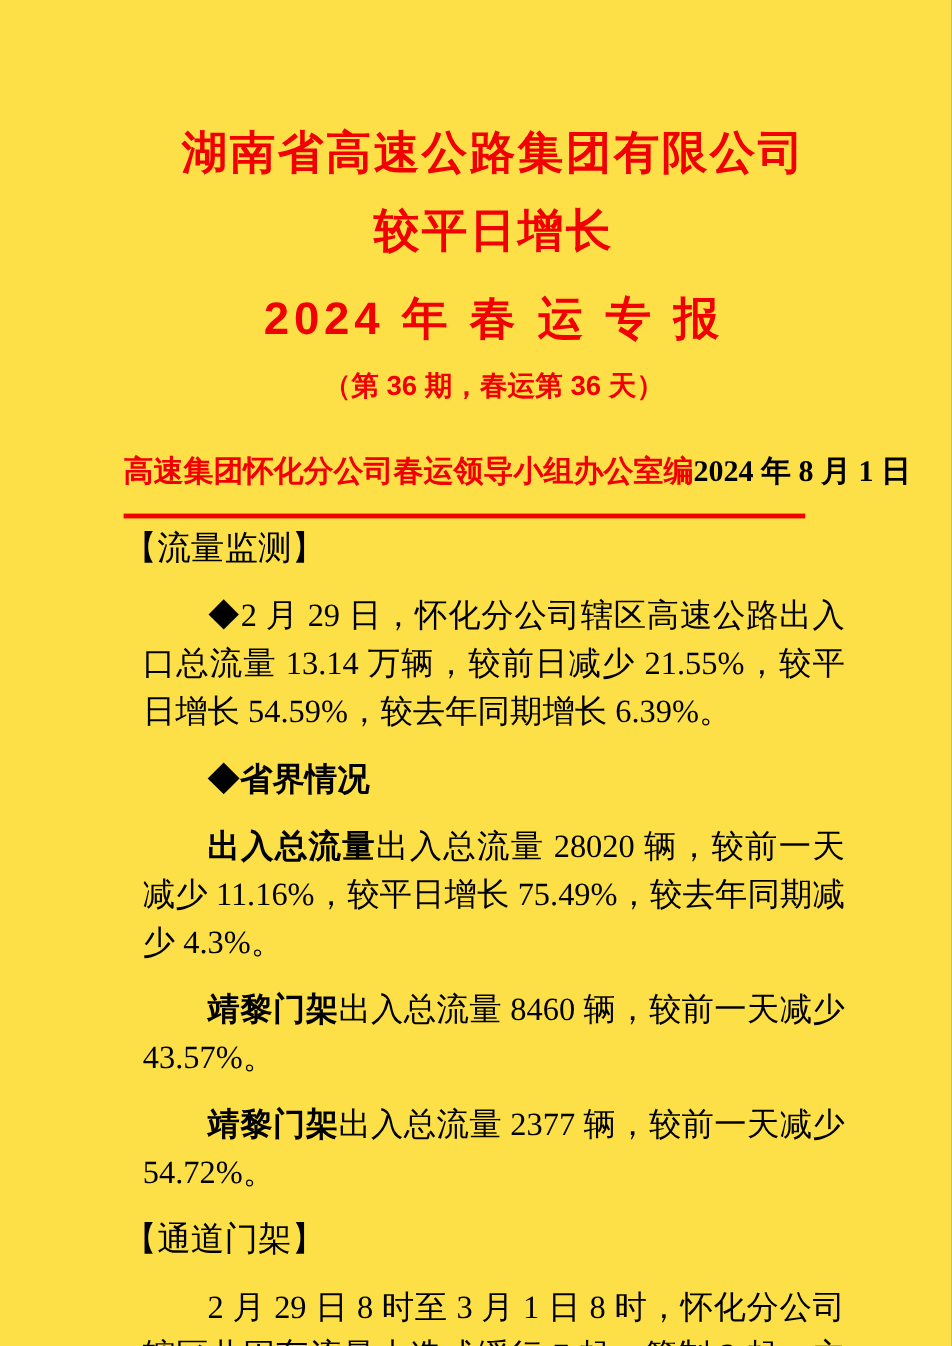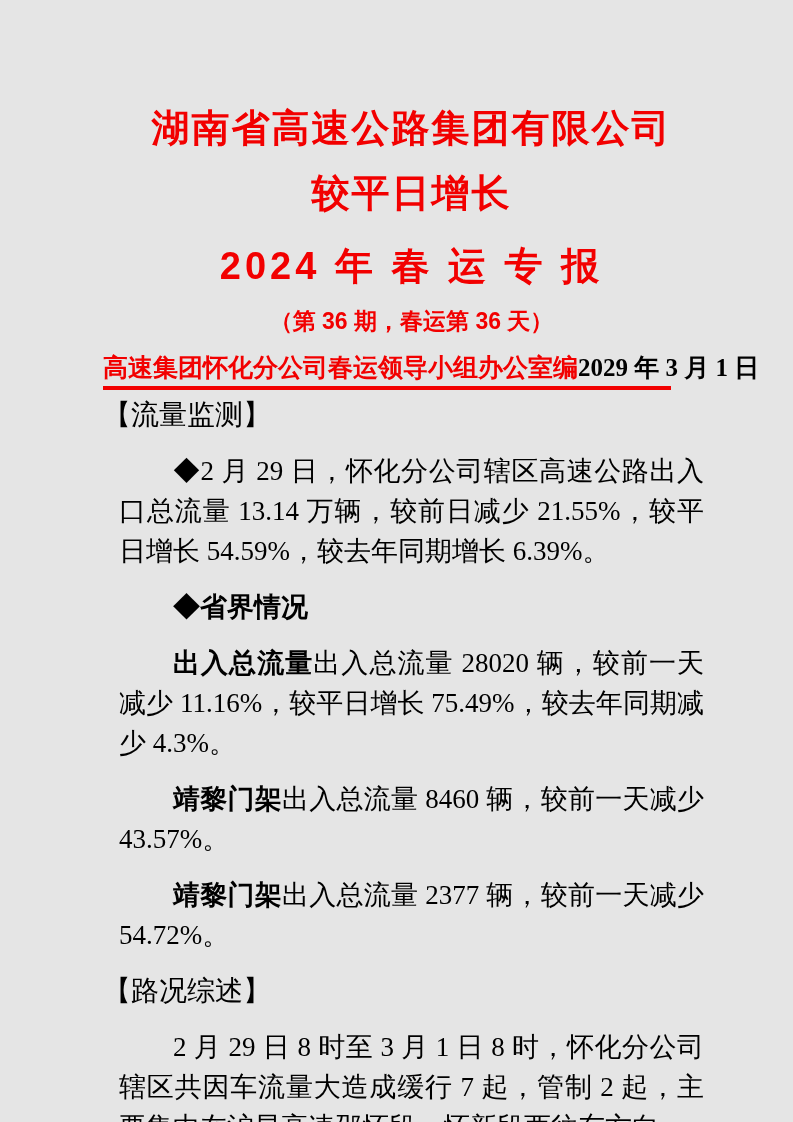--- a/index.html
+++ b/index.html
@@ -1,17 +1,17 @@
 <!DOCTYPE html>
 <html style="--accent: #f20000;"><head>
 <meta charset="utf-8">
 <style>
   html,body{margin:0;padding:0;background:#9e9e9e;}
   .page{
-    width:793px;height:1122px;background:#e5e5e5;margin:0 auto;
+    width:793px;height:1122px;background:#fde047;margin:0 auto;
     box-sizing:border-box;position:relative;overflow:hidden;
     padding:106px 73px 0 103px;
     font-family:"Liberation Serif", serif;
     color:#000;
   }
   
   .masthead{text-align:center;}
   .title-line{
     font-family:"Liberation Sans", sans-serif;
     font-weight:bold;
@@ -26,25 +26,25 @@
     font-weight:bold;
     color:var(--accent,#f20000);
     font-size:23px;line-height:30px;
     margin-top:18px;
     white-space:nowrap;
   }
   .t2{margin-top:21px;}
   .t3{margin-top:29px;}
   
   .editor-row{
-    margin-top:16px;
+    margin-top:42px;
     width:568px;
     display:flex;justify-content:space-between;align-items:baseline;
     border-bottom:4px solid var(--accent,#f20000);
-    padding-bottom:3px;
+    padding-bottom:19px;
   }
   .editor-label{
     font-family:"Liberation Sans", sans-serif;
     font-weight:bold;
     color:var(--accent,#f20000);
     font-size:25px;line-height:30px;white-space:nowrap;
   }
   .editor-date{
     font-family:"Liberation Serif", serif;
     font-weight:bold;color:#000;
@@ -73,36 +73,36 @@
 
   <div class="masthead">
     <div class="title-line">湖南省高速公路集团有限公司</div>
     <div class="title-line t2">较平日增长</div>
     <div class="title-line t3 spaced">2024 年 春 运 专 报</div>
     <div class="issue-line">（第 36 期，春运第 36 天）</div>
   </div>
 
   <div class="editor-row">
     <span class="editor-label">高速集团怀化分公司春运领导小组办公室编</span>
-    <span class="editor-date">2029 年 3 月 1 日</span>
+    <span class="editor-date">2024 年 8 月 1 日</span>
   </div>
 
   <div class="doc-body">
 
     <h2 class="sec-heading">【流量监测】</h2>
 
     <p class="para"><b></b><span>◆2 月 29 日，怀化分公司辖区高速公路出入口总流量 13.14 万辆，较前日减少 21.55%，较平日增长 54.59%，较去年同期增长 6.39%。</span></p>
 
     <p class="para"><b>◆省界情况</b><span></span></p>
 
 
     <p class="para"><b>出入总流量</b><span>出入总流量 28020 辆，较前一天减少 11.16%，较平日增长 75.49%，较去年同期减少 4.3%。</span></p>
 
     <p class="para"><b>靖黎门架</b><span>出入总流量 8460 辆，较前一天减少 43.57%。</span></p>
 
     <p class="para"><b>靖黎门架</b><span>出入总流量 2377 辆，较前一天减少 54.72%。</span></p>
 
-    <h2 class="sec-heading">【路况综述】</h2>
+    <h2 class="sec-heading">【通道门架】</h2>
 
     <p class="para"><b></b><span>2 月 29 日 8 时至 3 月 1 日 8 时，怀化分公司辖区共因车流量大造成缓行 7 起，管制 2 起，主要集中在沪昆高速邵怀段、怀新段西往东方向。</span></p>
 
   </div>
 </div>
 
 </body></html>

